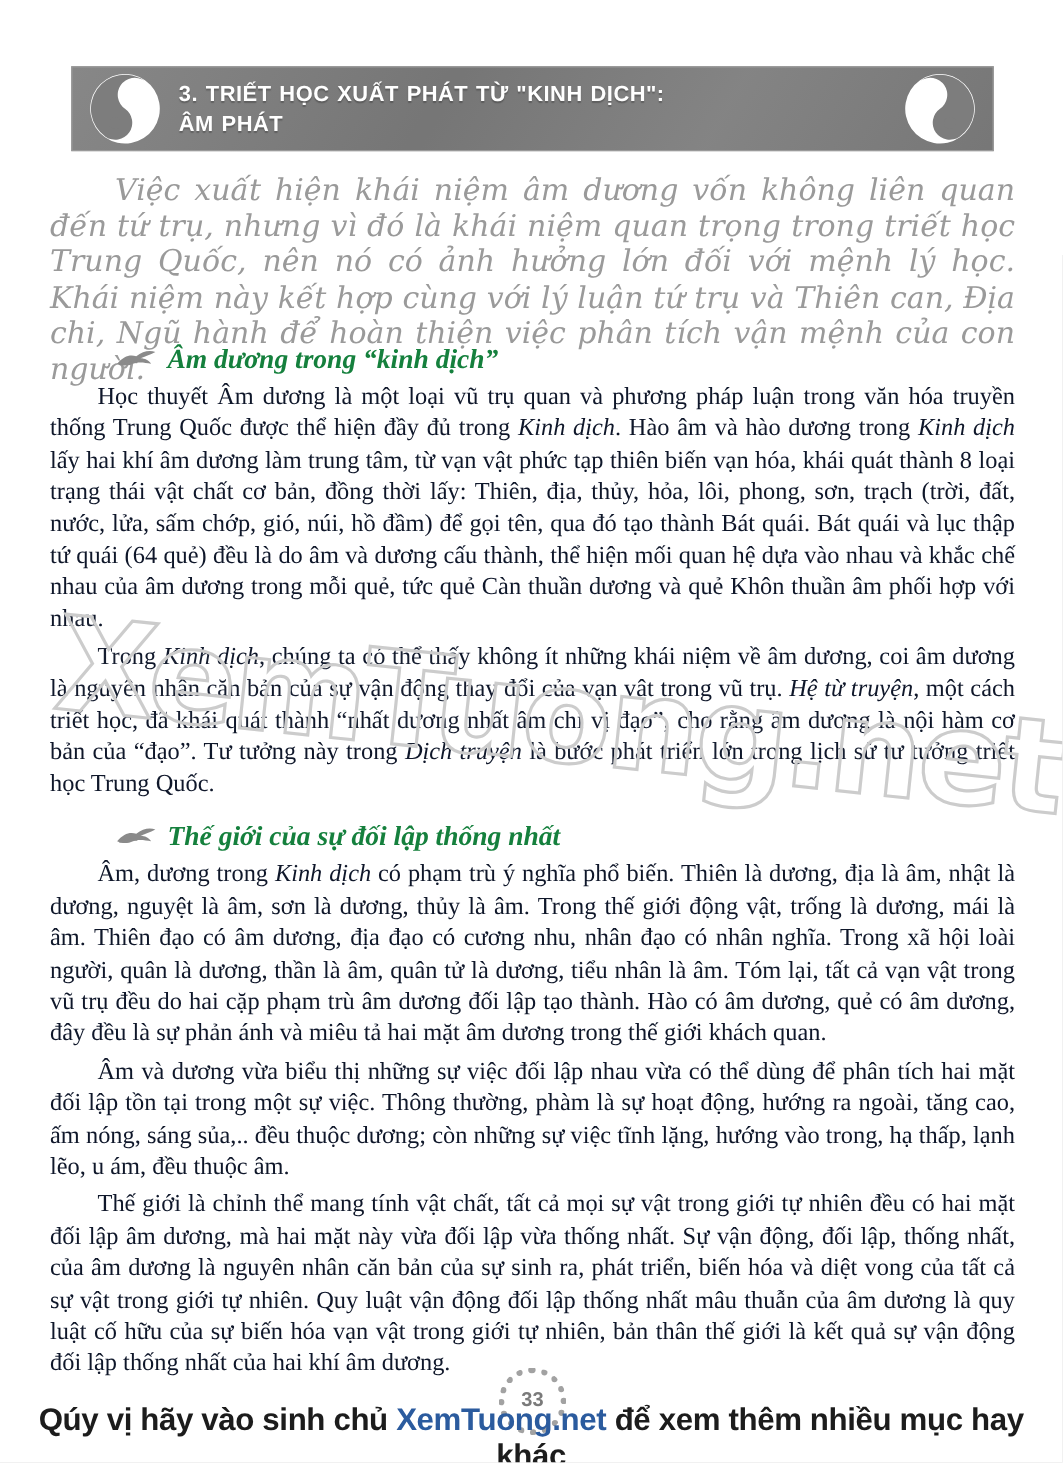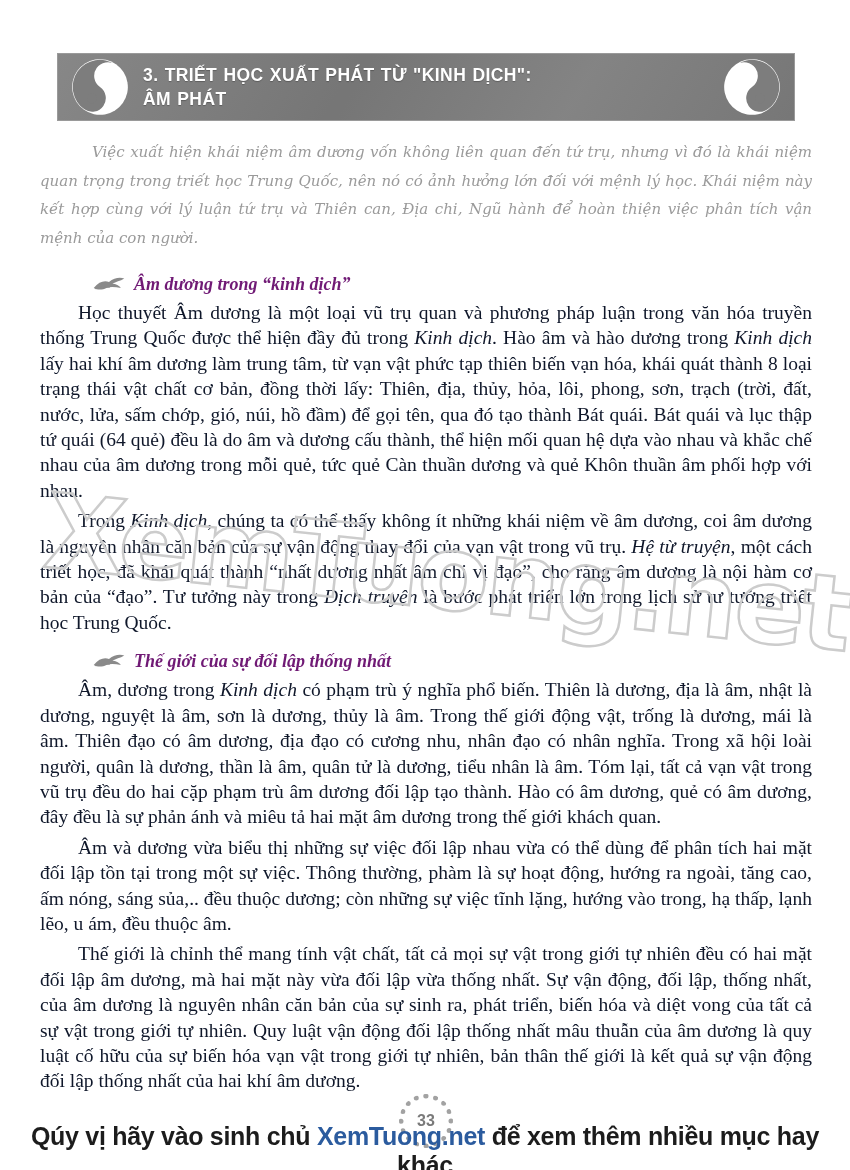--- a/index.html
+++ b/index.html
@@ -28,32 +28,32 @@
     letter-spacing:.4px;word-spacing:1px;
     text-shadow:0 1px 1px rgba(0,0,0,.25);
   }
 
   
   .intro{
     margin:0;
     position:absolute;left:40px;top:138px;width:772px;
     font-family:"DejaVu Serif", serif;
     font-style:italic;
-    font-size:15px;line-height:28.5px;
+    font-size:24px;line-height:28.5px;
     color:#9a9a9a;
     text-align:justify;
     text-indent:52px;
   }
 
   
   .content{position:absolute;left:40px;top:258px;width:772px;}
   .sec-heading{
     margin:16px 0 2px 52px;
-    font-size:18px;font-weight:bold;font-style:italic;
-    color:#701a75;
+    font-size:22px;font-weight:bold;font-style:italic;
+    color:#15803d;
     display:flex;align-items:center;gap:8px;
   }
   .sec-icon{display:inline-flex;flex:0 0 auto;}
   .body-para{
     margin:5px 0 0 0;
     font-size:19.5px;line-height:25.4px;
     color:#0f172a;
     text-align:justify;
     text-indent:38px;
   }

